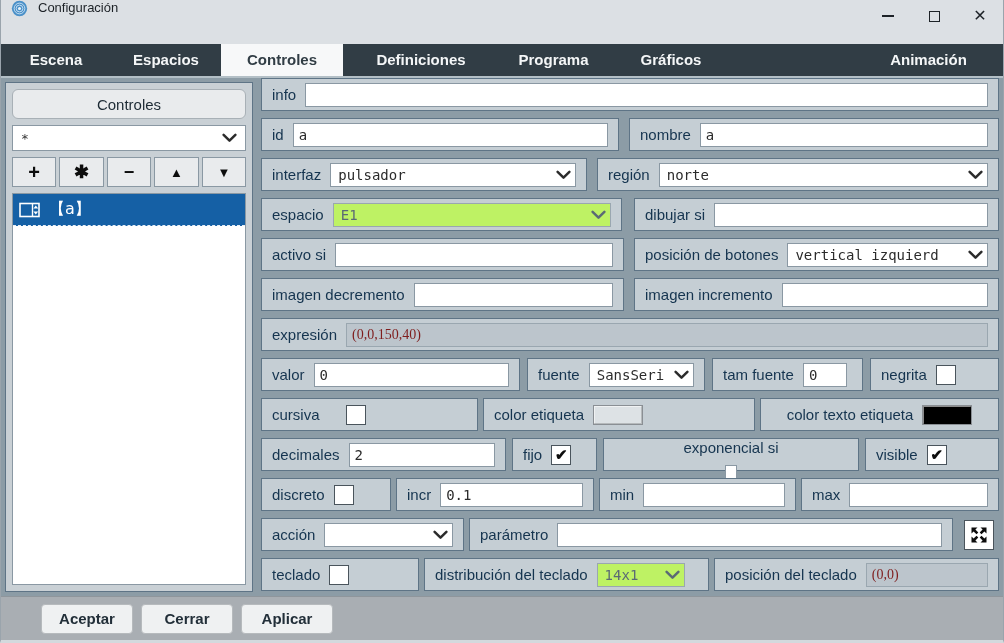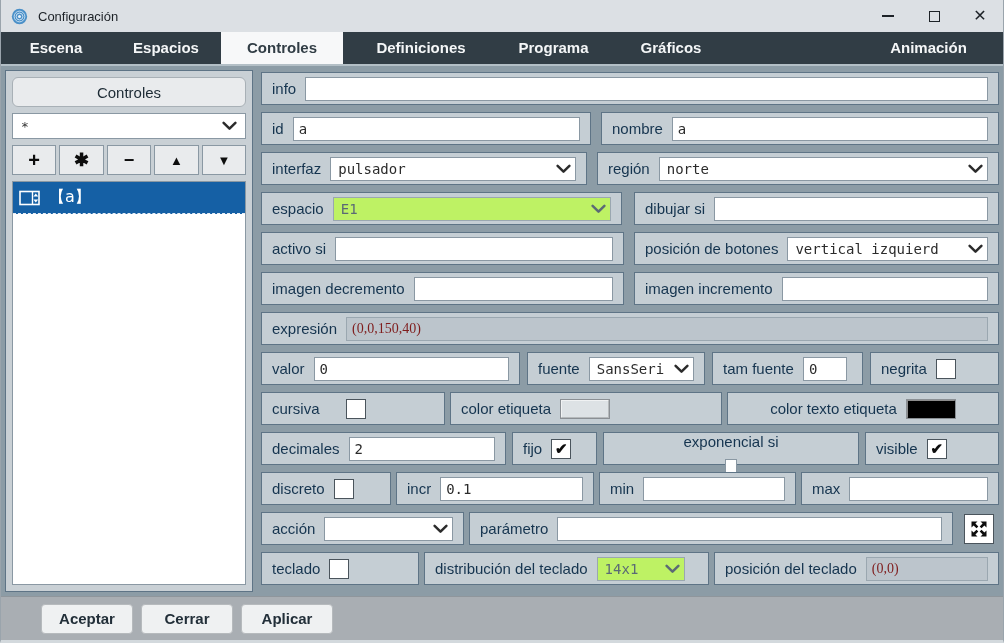--- a/index.html
+++ b/index.html
@@ -1,21 +1,21 @@
 <!DOCTYPE html>
 <html><head>
 <meta charset="utf-8">
 <style>
   html,body{margin:0;padding:0;}
   body{width:1004px;height:643px;overflow:hidden;font-family:"Liberation Sans",sans-serif;background:#8c9ca6;}
   .window{width:1004px;height:643px;box-sizing:border-box;display:flex;flex-direction:column;
     border-left:1px solid #9aa4ac;border-right:1px solid #9aa4ac;border-bottom:3px solid #d3d9dd;background:#8c9ca6;}
 
   
-  .titlebar{height:32px;flex:0 0 32px;background:#dce0e4;display:flex;align-items:center;padding:0 0 0 10px;gap:10px;}
+  .titlebar{height:32px;flex:0 0 32px;background:#dce0e4;display:flex;align-items:flex-start;padding:0 0 12px 10px;gap:10px;}
   .title{font-size:13px;color:#1c2126;}
   .win-controls{margin-left:auto;display:flex;align-items:center;}
   .win-btn{width:46px;height:32px;display:flex;align-items:center;justify-content:center;color:#1d2227;}
   .glyph-min{display:inline-block;width:12px;height:0;border-top:2px solid #1d2227;}
   .glyph-max{display:inline-block;width:11px;height:11px;border:1.6px solid #1d2227;box-sizing:border-box;}
   .glyph-close{font-size:16px;line-height:1;}
 
   
   .tabbar{height:32px;flex:0 0 32px;background:#313d45;display:flex;align-items:stretch;font-weight:bold;font-size:15px;color:#f4f6f7;}
   .tab{line-height:32px;text-align:center;white-space:nowrap;}
@@ -41,21 +41,21 @@
   .lp-combo .chev{margin-left:auto;}
   .lp-toolbar{display:flex;gap:3px;height:30px;flex:0 0 30px;}
   .tb-btn{flex:1;background:#e9ebed;border:1px solid #8a98a3;display:flex;align-items:center;justify-content:center;
     font-weight:bold;color:#0d0d0d;font-size:18px;box-sizing:border-box;}
   .tb-btn.small{font-size:13px;}
   .lp-list{flex:1;background:#fff;border:1px solid #8a98a3;overflow:hidden;display:flex;flex-direction:column;}
   .list-item.selected{height:31px;flex:0 0 31px;background:#1560a5;color:#fff;display:flex;align-items:center;gap:8px;
     padding:0 6px;border-bottom:1px dashed #e8eef5;font-size:16px;font-family:"DejaVu Sans",sans-serif;}
 
   
-  .right-panel{position:absolute;left:256px;right:4px;top:0;bottom:0;padding-top:6px;display:flex;flex-direction:column;gap:7px;}
+  .right-panel{position:absolute;left:256px;right:4px;top:0;bottom:0;display:flex;flex-direction:column;gap:7px;}
   .row{display:flex;height:33px;flex:0 0 33px;margin-left:4px;gap:5px;}
   .row.g10{gap:10px;} .row.g12{gap:12px;} .row.g7{gap:7px;} .row.g6{gap:6px;}
   .panel{box-sizing:border-box;background:#c5ced4;border:1px solid #5e7486;display:flex;align-items:center;
     padding:0 10px;gap:9px;min-width:0;}
   .panel.grow{flex:1;}
   .lbl{font-size:15px;color:#15344f;white-space:nowrap;}
   .ti{height:24px;box-sizing:border-box;border:1px solid #8a98a3;background:#fff;
     font:14px "DejaVu Sans Mono",monospace;color:#2b2b2b;padding:0 5px;min-width:0;outline:none;}
   .ti.flex{flex:1;width:10px;}
   .ti.w42{width:44px;}
@@ -155,21 +155,21 @@
     <div class="right-panel">
 
       <div class="row">
         <div class="panel grow">
           <span class="lbl">info</span>
           <input class="ti flex" value="" style="">
         </div>
       </div>
 
       <div class="row g10">
-        <div class="panel" style="width:330px;">
+        <div class="panel" style="width:358px;">
           <span class="lbl">id</span>
           <input class="ti flex" value="a" style="">
         </div>
         <div class="panel grow">
           <span class="lbl">nombre</span>
           <input class="ti flex" value="a" style="">
         </div>
       </div>
 
       <div class="row g10">
@@ -261,21 +261,21 @@
           <span class="lbl">tam fuente</span>
           <input class="ti w42" value="0" style="">
         </div>
         <div class="panel grow">
           <span class="lbl">negrita</span>
           <span class="cb"></span>
         </div>
       </div>
 
       <div class="row">
-        <div class="panel" style="width:184px;gap:26px;">
+        <div class="panel" style="width:217px;gap:26px;">
           <span class="lbl">cursiva</span>
           <span class="cb"></span>
         </div>
         <div class="panel" style="width:272px;">
           <span class="lbl">color etiqueta</span>
           <span class="swatch" style="background: rgb(221, 226, 229);"></span>
         </div>
         <div class="panel grow" style="justify-content:center;">
           <span class="lbl">color texto etiqueta</span>
           <span class="swatch" style="background: rgb(0, 0, 0);"></span>

